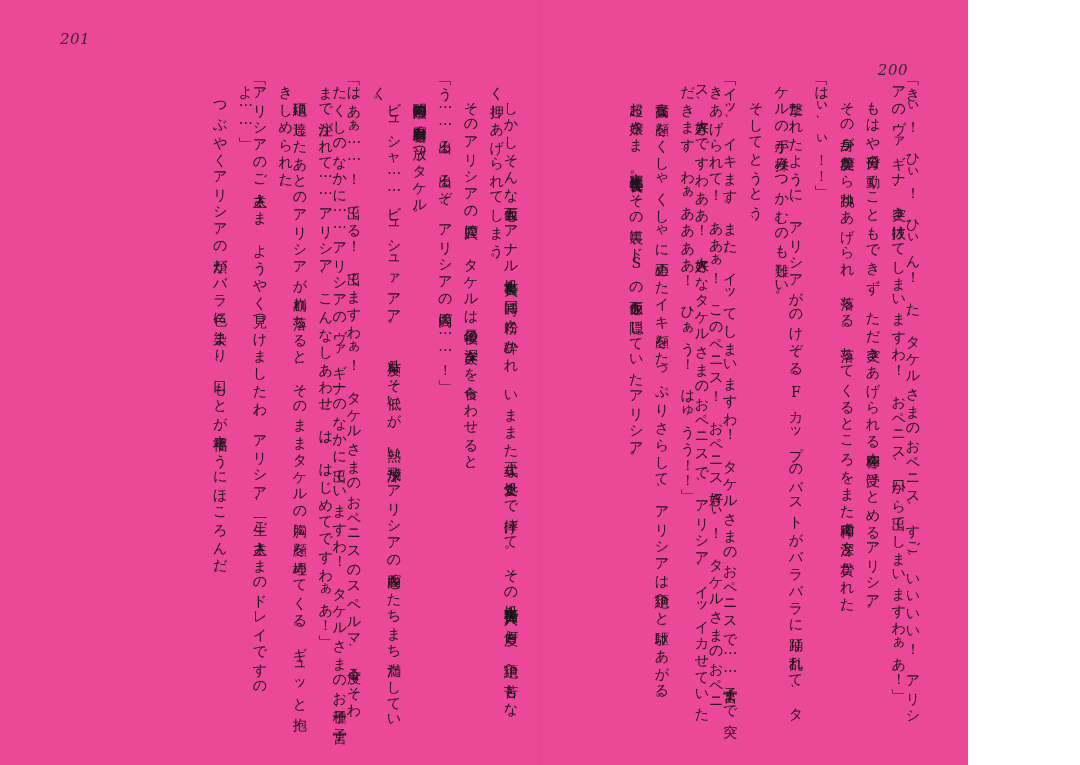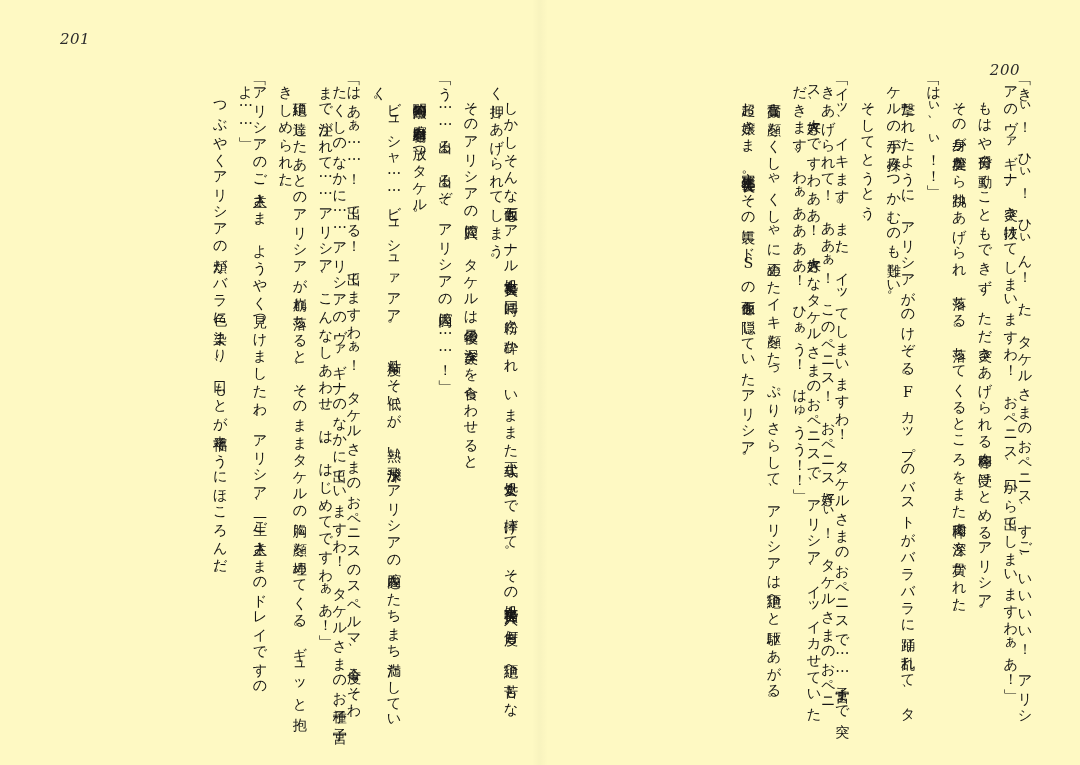--- a/index.html
+++ b/index.html
@@ -2,23 +2,23 @@
 <html><head>
 <meta charset="utf-8">
 <style>
   html, body {
     margin: 0;
     padding: 0;
     background: #ffffff;
   }
   #page {
     position: relative;
-    width: 1080px;
+    width: 968px;
     height: 765px;
-    background: #fef9c3;
+    background: #ec4899;
     overflow: hidden;
     font-family: "DejaVu Serif", "Liberation Serif", serif;
     color: #1a1a1a;
   }
   .page-num {
     position: absolute;
     font-family: "DejaVu Serif", "Liberation Serif", serif;
     font-style: italic;
     font-size: 15px;
     color: #2b2b2b;

